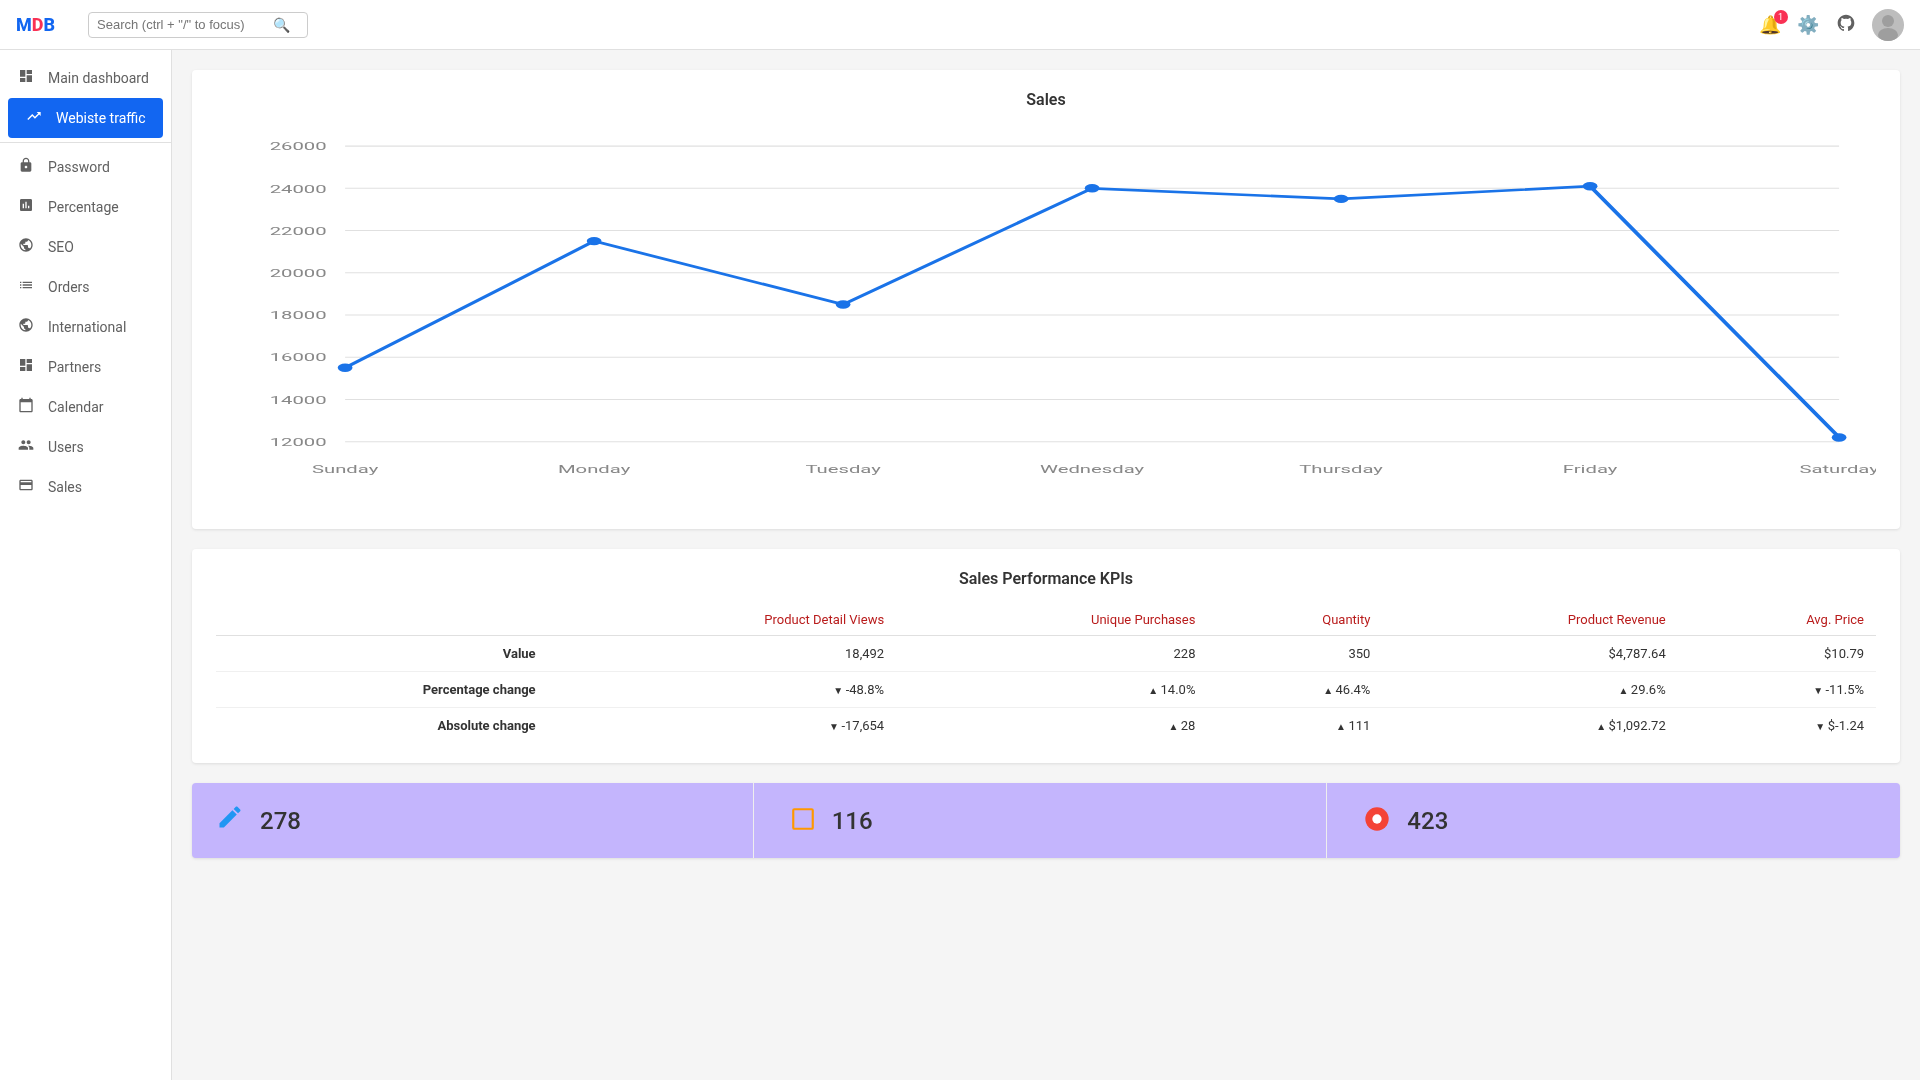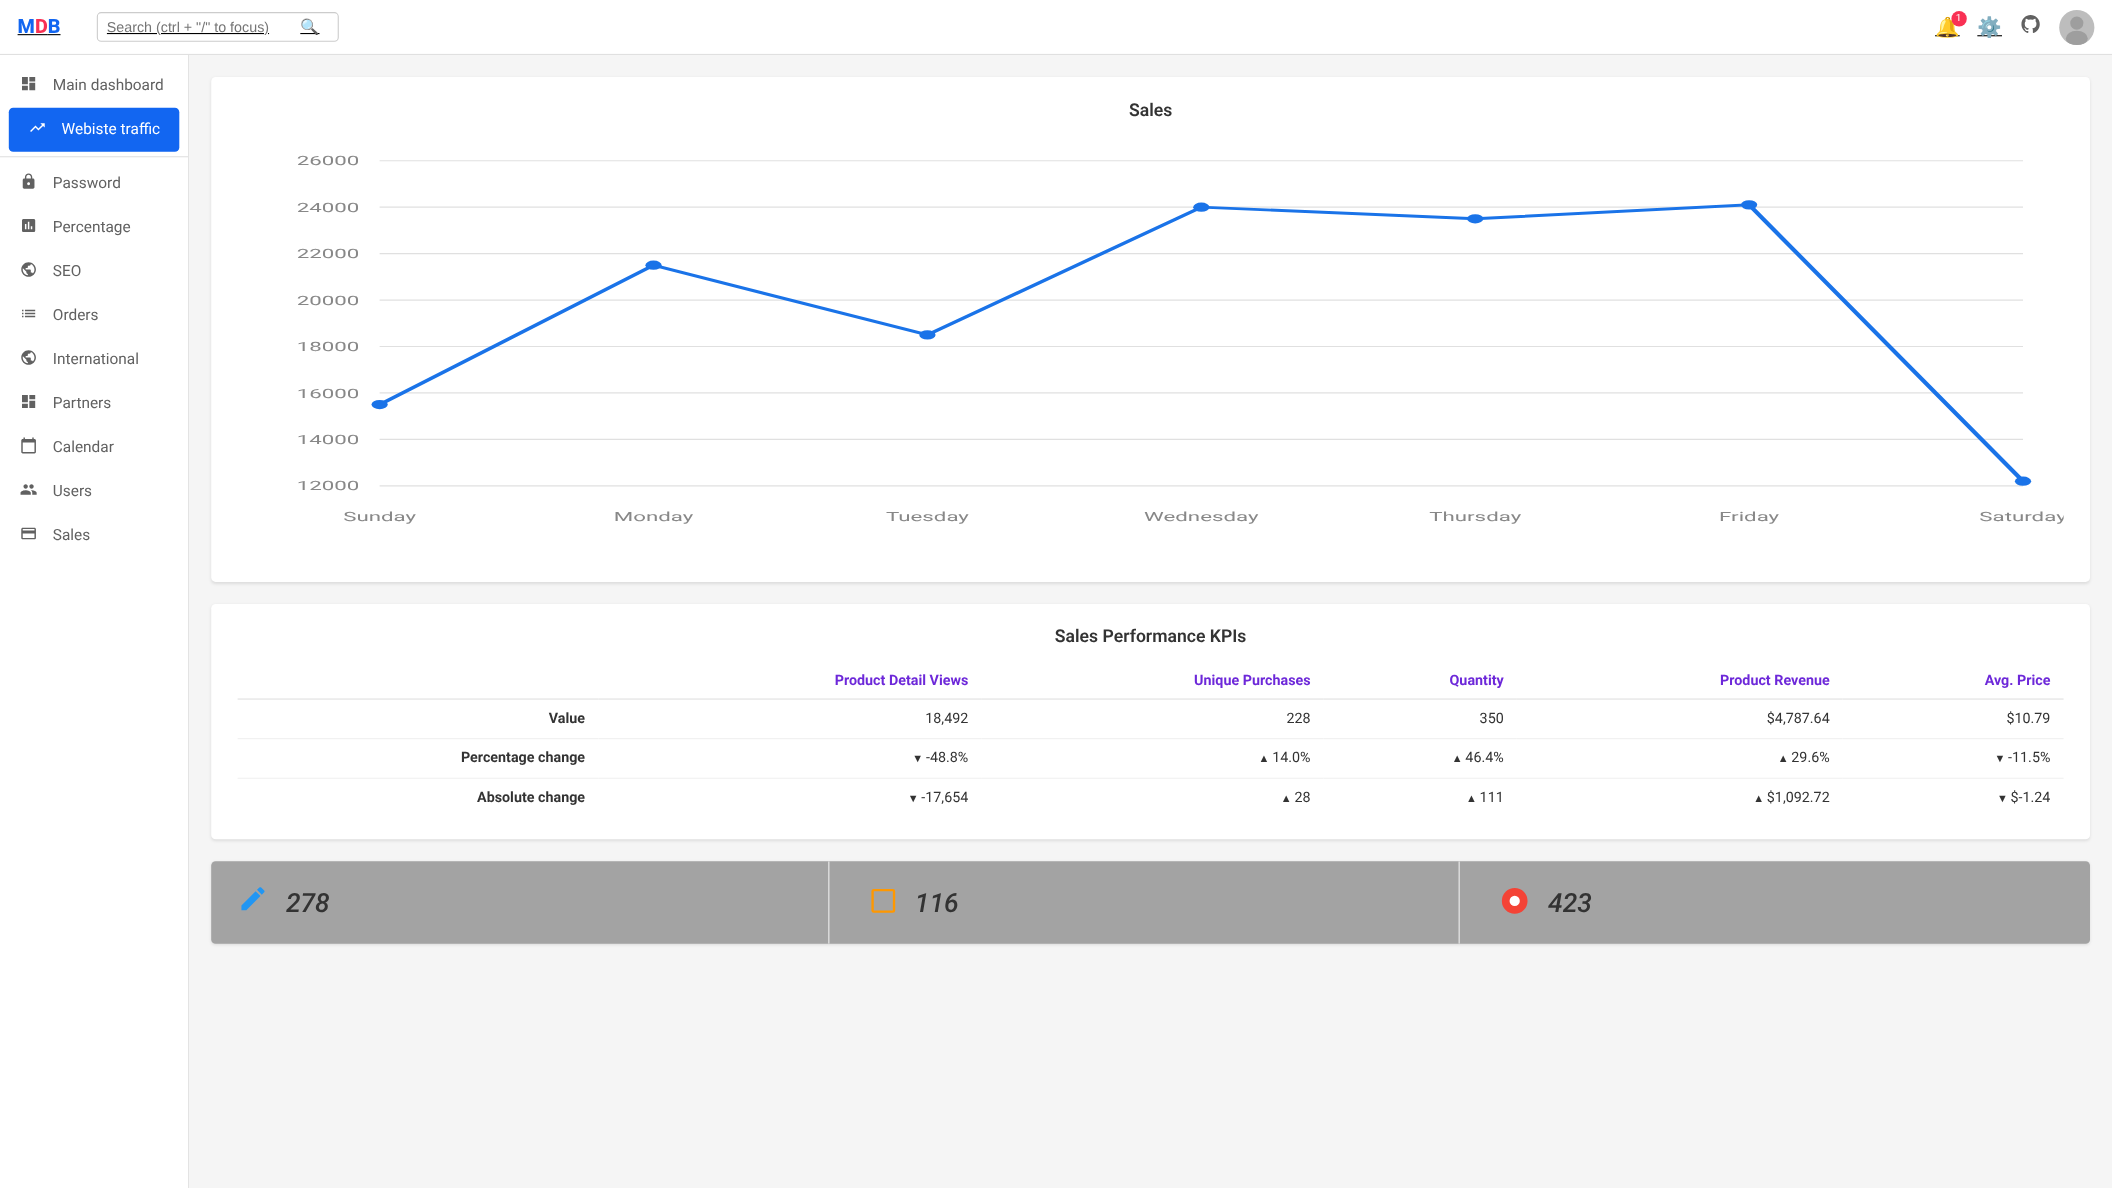--- a/index.html
+++ b/index.html
@@ -41,21 +41,20 @@
       position: fixed;
       top: 0; left: 0; right: 0;
       height: 50px;
       background: #fff;
       border-bottom: 1px solid #e0e0e0;
       display: flex;
       align-items: center;
       padding: 0 16px;
       z-index: 100;
       gap: 12px;
-      text-decoration: underline;
     }
     .topbar-logo {
       font-size: 18px;
       font-weight: 700;
       width: 60px;
       flex-shrink: 0;
     }
     .topbar-search {
       display: flex;
       align-items: center;
@@ -128,22 +127,22 @@
     }
 
     
     .chart-container { width: 100%; }
     svg.line-chart { width: 100%; height: 380px; }
 
     
     .kpi-table { width: 100%; border-collapse: collapse; margin-top: 8px; }
     .kpi-table th {
       font-size: 13px;
-      font-weight: 700;
-      color: #6d28d9;
+      font-weight: 400;
+      color: #b91c1c;
       text-align: right;
       padding: 8px 12px;
       border-bottom: 1px solid #e0e0e0;
     }
     .kpi-table th:first-child { text-align: left; }
     .kpi-table td {
       font-size: 13px;
       color: #333;
       text-align: right;
       padding: 10px 12px;
@@ -153,25 +152,24 @@
     .kpi-table tr:last-child td { border-bottom: none; }
     .val-up { color: #00c851; }
     .val-down { color: #f93154; }
     .arrow-up::before { content: '▲ '; font-size: 10px; }
     .arrow-down::before { content: '▼ '; font-size: 10px; }
 
     
     .stats-row {
       display: flex;
       gap: 12px;
-      background: #a3a3a3;
+      background: #c4b5fd;
       border-radius: 4px;
       box-shadow: 0 1px 3px rgba(0,0,0,0.1);
       overflow: hidden;
-      font-style: italic;
     }
     .stat-item {
       flex: 1;
       display: flex;
       align-items: center;
       gap: 16px;
       padding: 20px 24px;
       border-right: 1px solid #eee;
     }
     .stat-item:last-child { border-right: none; }

